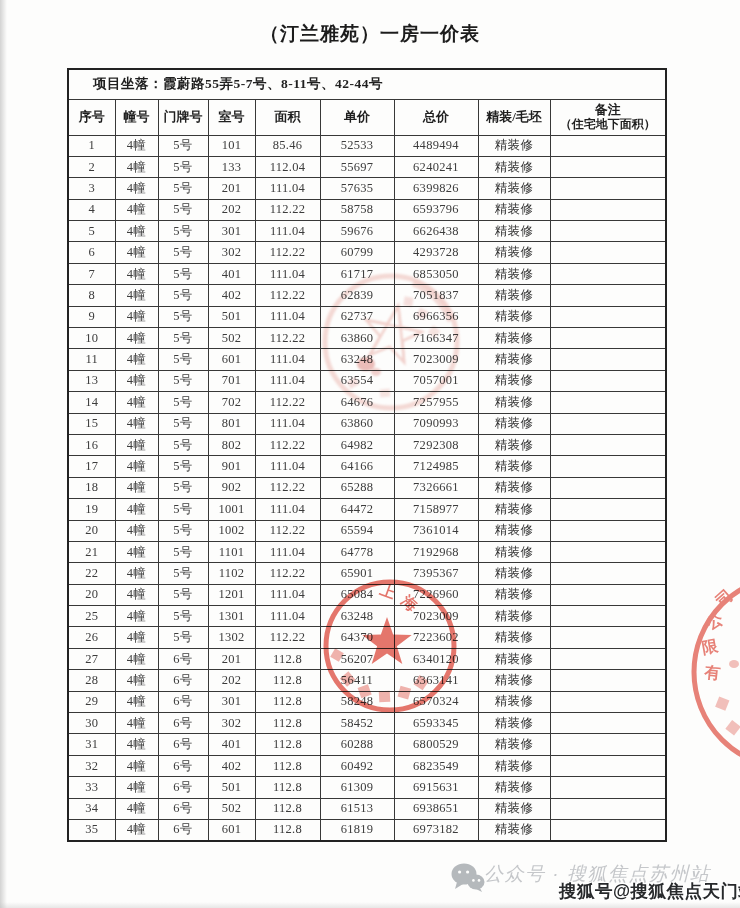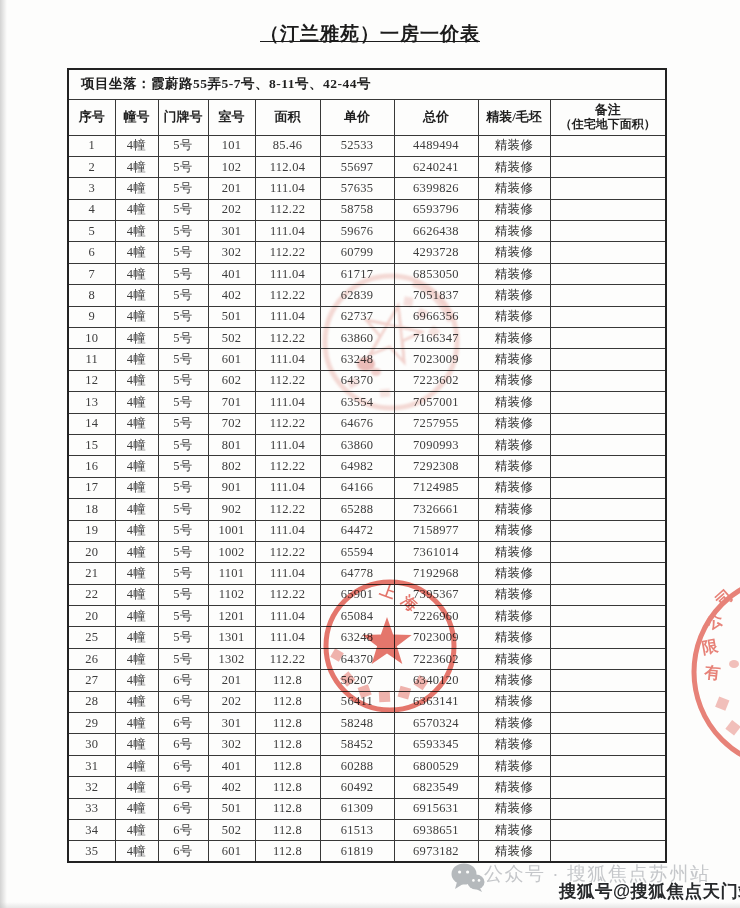--- a/index.html
+++ b/index.html
@@ -17,53 +17,53 @@
     background:linear-gradient(to right, rgba(160,160,160,.45), rgba(255,255,255,0));
   }
   .scan-edge-bottom {
     position:absolute; left:0; right:0; bottom:0; height:6px;
     background:linear-gradient(to top, rgba(190,190,190,.35), rgba(255,255,255,0));
   }
 
   .title {
     position:absolute; top:21px; left:0; right:0;
     text-align:center; font-size:19px; font-weight:bold;
-    color:#1c1c1c; letter-spacing:1px;text-decoration:underline;
+    color:#1c1c1c; letter-spacing:1px;
   }
 
   table.price {
     position:absolute; left:67px; top:68px; width:598px;
     border-collapse:collapse; table-layout:fixed;
     background:transparent;
   }
   table.price, table.price th, table.price td { border:1px solid #383838; }
   table.price { border:2px solid #222; }
   th, td { text-align:center; vertical-align:middle; overflow:hidden; white-space:nowrap; }
 
   tr.loc-row th {
-    height:30px; text-align:left; padding-left:12px;
+    height:30px; text-align:left; padding-left:24px;
     font-size:13.5px; font-weight:bold; color:#1f1f1f; letter-spacing:.5px;
   }
   tr.head-row th {
     height:36px; font-size:13px; font-weight:bold; color:#1f1f1f;
     line-height:1.15;
   }
   tr.head-row th .sub { display:block; font-size:12px; font-weight:bold; }
 
   tbody td {
     height:21.4px; font-size:12.5px; color:#3c3c3c; letter-spacing:.3px;
   }
   tbody td.c-decoration { font-size:12.5px; color:#333; }
 
   .stamp { position:absolute; mix-blend-mode:multiply; pointer-events:none; }
 
   .wm-line1 {
     position:absolute; left:484px; top:861px;
     font-family:"Liberation Sans","DejaVu Sans",sans-serif;
-    font-size:19px; color:#c5c7ca; letter-spacing:1.5px; white-space:nowrap;
+    font-size:19px; color:#c5c7ca; letter-spacing:1.5px; white-space:nowrap;font-style:italic;
   }
   .wm-line2 {
     position:absolute; left:559px; top:879px;
     font-family:"Liberation Sans","DejaVu Sans",sans-serif;
     font-size:17.5px; font-weight:bold; color:#27292b; letter-spacing:.5px; white-space:nowrap;
     text-shadow:-1px -1px 0 #fff, 1px -1px 0 #fff, -1px 1px 0 #fff, 1px 1px 0 #fff;
   }
   .wm-icon { position:absolute; left:451px; top:862px; }
 </style>
 </head>
@@ -113,21 +113,21 @@
           <td class="c-area">85.46</td>
           <td class="c-unit_price">52533</td>
           <td class="c-total_price">4489494</td>
           <td class="c-decoration">精装修</td>
           <td class="c-remark"></td>
         </tr>
         <tr>
           <td class="c-no">2</td>
           <td class="c-building">4幢</td>
           <td class="c-door">5号</td>
-          <td class="c-room">102</td>
+          <td class="c-room">133</td>
           <td class="c-area">112.04</td>
           <td class="c-unit_price">55697</td>
           <td class="c-total_price">6240241</td>
           <td class="c-decoration">精装修</td>
           <td class="c-remark"></td>
         </tr>
         <tr>
           <td class="c-no">3</td>
           <td class="c-building">4幢</td>
           <td class="c-door">5号</td>
@@ -216,31 +216,20 @@
           <td class="c-remark"></td>
         </tr>
         <tr>
           <td class="c-no">11</td>
           <td class="c-building">4幢</td>
           <td class="c-door">5号</td>
           <td class="c-room">601</td>
           <td class="c-area">111.04</td>
           <td class="c-unit_price">63248</td>
           <td class="c-total_price">7023009</td>
-          <td class="c-decoration">精装修</td>
-          <td class="c-remark"></td>
-        </tr>
-        <tr>
-          <td class="c-no">12</td>
-          <td class="c-building">4幢</td>
-          <td class="c-door">5号</td>
-          <td class="c-room">602</td>
-          <td class="c-area">112.22</td>
-          <td class="c-unit_price">64370</td>
-          <td class="c-total_price">7223602</td>
           <td class="c-decoration">精装修</td>
           <td class="c-remark"></td>
         </tr>
         <tr>
           <td class="c-no">13</td>
           <td class="c-building">4幢</td>
           <td class="c-door">5号</td>
           <td class="c-room">701</td>
           <td class="c-area">111.04</td>
           <td class="c-unit_price">63554</td>

